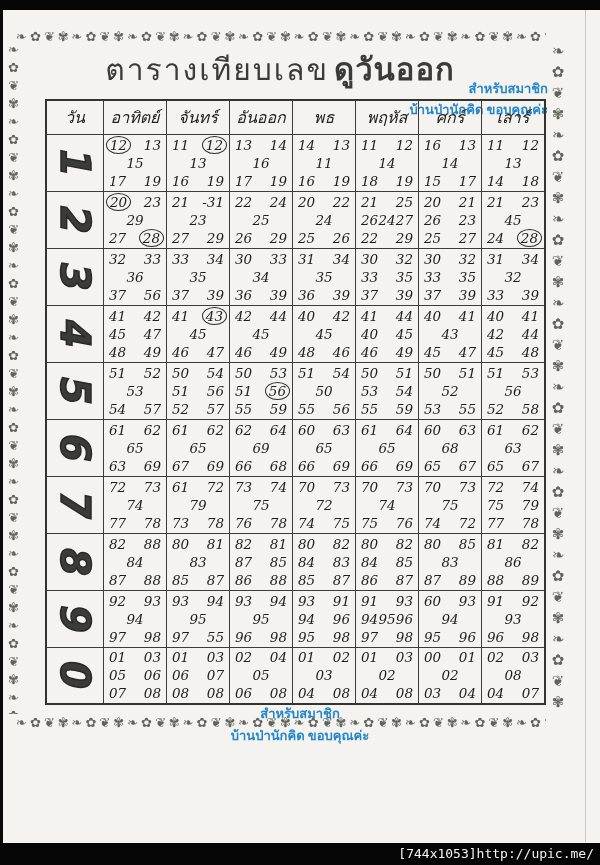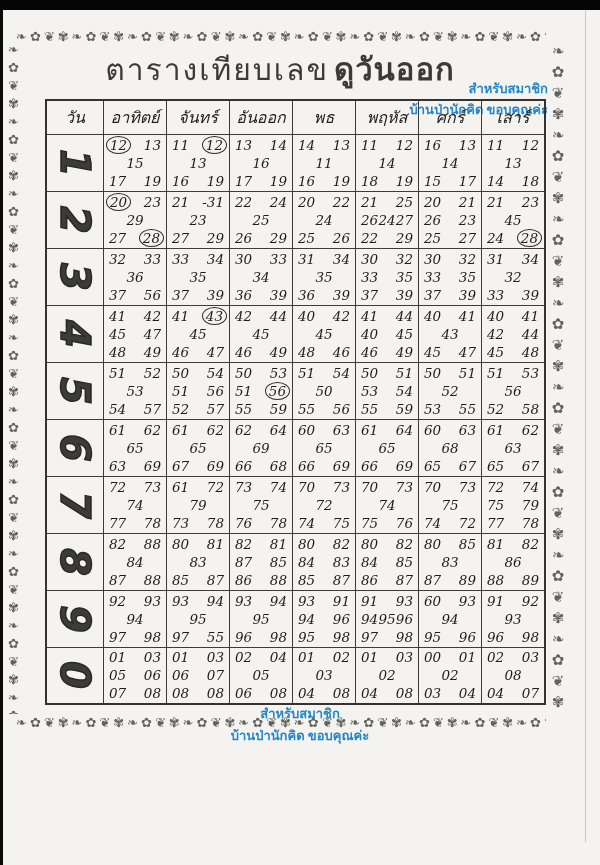--- a/index.html
+++ b/index.html
@@ -1050,13 +1050,16 @@
           </td>
         </tr>
       </tbody>
   </table>
 
   <div class="note note-bottom">
     <div>สำหรับสมาชิก</div>
     <div>บ้านป่านักคิด ขอบคุณค่ะ</div>
   </div>
 
+  <div class="bar-bottom">
+    <span>[744x1053]http://upic.me/</span>
+  </div>
 </div>
 
 </body></html>

